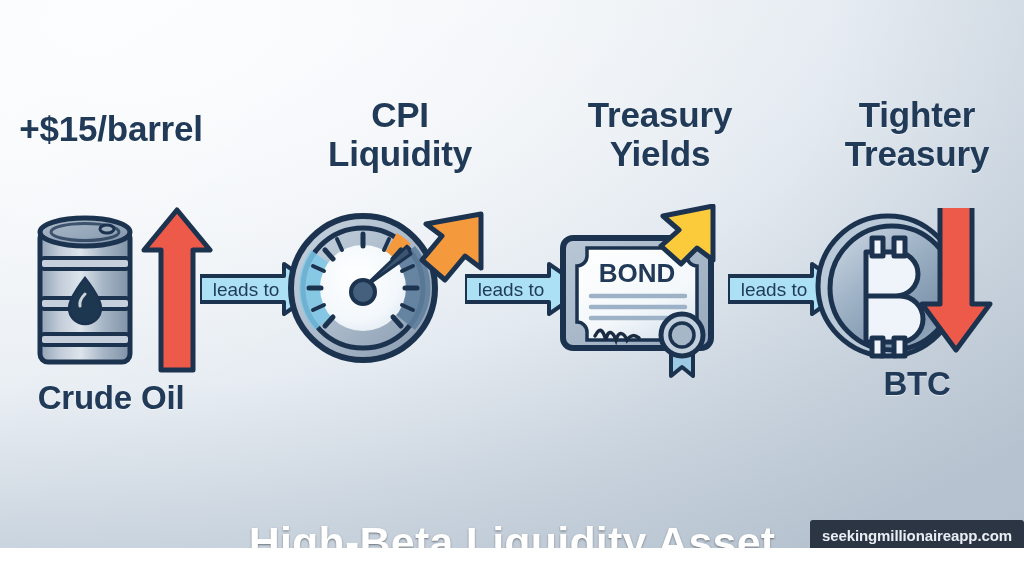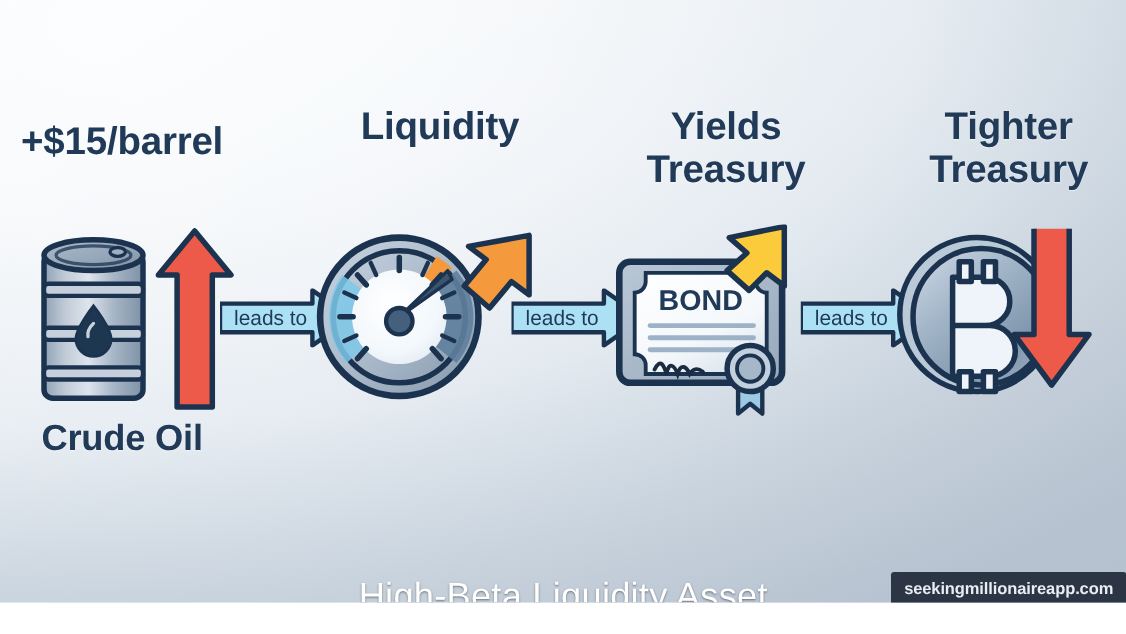--- a/index.html
+++ b/index.html
@@ -77,22 +77,22 @@
     top: 508px;
     width: 1024px;
     height: 68px;
     background: linear-gradient(180deg, #1c3252 0%, #1b3css 0%, #1d3351 35%, #17293f 100%);
     display: flex;
     align-items: center;
     justify-content: center;
   }
   #footer-title {
     color: #ffffff;
-    font-size: 33px;
-    font-weight: normal;
+    font-size: 43px;
+    font-weight: bold;
     letter-spacing: 0.2px;
     text-shadow: 0 1px 2px rgba(0,0,0,0.45);
   }
   #watermark {
     position: absolute;
     right: 0;
     top: 50%;
     transform: translateY(-50%);
     background: rgba(12,22,36,0.82);
     color: #e9eef4;
@@ -152,20 +152,21 @@
 
   <div class="connector" style="left:200px;">
     <svg viewBox="0 0 122 54" width="122" height="54">
       <path d="M0 14 L84 14 L84 2 L120 27 L84 52 L84 40 L0 40 Z" fill="#ace0f4" stroke="#1c3350" stroke-width="4" stroke-linejoin="round"></path>
     </svg>
     <div class="cl">leads to</div>
   </div>
 
   <div class="stage" style="left:285px; top:96px;">
     <div class="stage-top-label">
+      <div>CPI</div>
       <div>Liquidity</div>
     </div>
     <div class="art" style="top:112px;">
       <svg viewBox="0 0 230 175" width="230" height="175">
         <defs>
           <linearGradient id="gaugeRim" x1="0" y1="0" x2="1" y2="1">
             <stop offset="0%" stop-color="#c9d4e0"></stop>
             <stop offset="55%" stop-color="#a8b8c9"></stop>
             <stop offset="100%" stop-color="#8497ab"></stop>
           </linearGradient>
@@ -214,22 +215,22 @@
 
   <div class="connector" style="left:465px;">
     <svg viewBox="0 0 122 54" width="122" height="54">
       <path d="M0 14 L84 14 L84 2 L120 27 L84 52 L84 40 L0 40 Z" fill="#ace0f4" stroke="#1c3350" stroke-width="4" stroke-linejoin="round"></path>
     </svg>
     <div class="cl">leads to</div>
   </div>
 
   <div class="stage" style="left:545px; top:96px;">
     <div class="stage-top-label">
+      <div>Treasury</div>
       <div>Yields</div>
-      <div>Treasury</div>
     </div>
     <div class="art" style="top:108px;">
       <svg viewBox="0 0 230 175" width="230" height="175">
         <defs>
           <linearGradient id="certOuter" x1="0" y1="0" x2="1" y2="1">
             <stop offset="0%" stop-color="#b9c7d6"></stop>
             <stop offset="100%" stop-color="#97a9bc"></stop>
           </linearGradient>
           <linearGradient id="certInner" x1="0" y1="0" x2="0.6" y2="1">
             <stop offset="0%" stop-color="#ffffff"></stop>
@@ -295,19 +296,20 @@
           <rect x="84" y="30" width="11" height="18"></rect>
           <rect x="62" y="130" width="11" height="18"></rect>
           <rect x="84" y="130" width="11" height="18"></rect>
         </g>
 
         <g>
           <path d="M130 -8 L162 -8 L162 96 L180 96 L146 142 L112 96 L130 96 Z" fill="#ee5a4a" stroke="#1c3350" stroke-width="5" stroke-linejoin="round"></path>
         </g>
       </svg>
     </div>
+    <div class="stage-bottom-label">BTC</div>
   </div>
 
   <div id="footer">
     <div id="footer-title">High-Beta Liquidity Asset</div>
     <div id="watermark">seekingmillionaireapp.com</div>
   </div>
 </div>
 
 </body></html>

